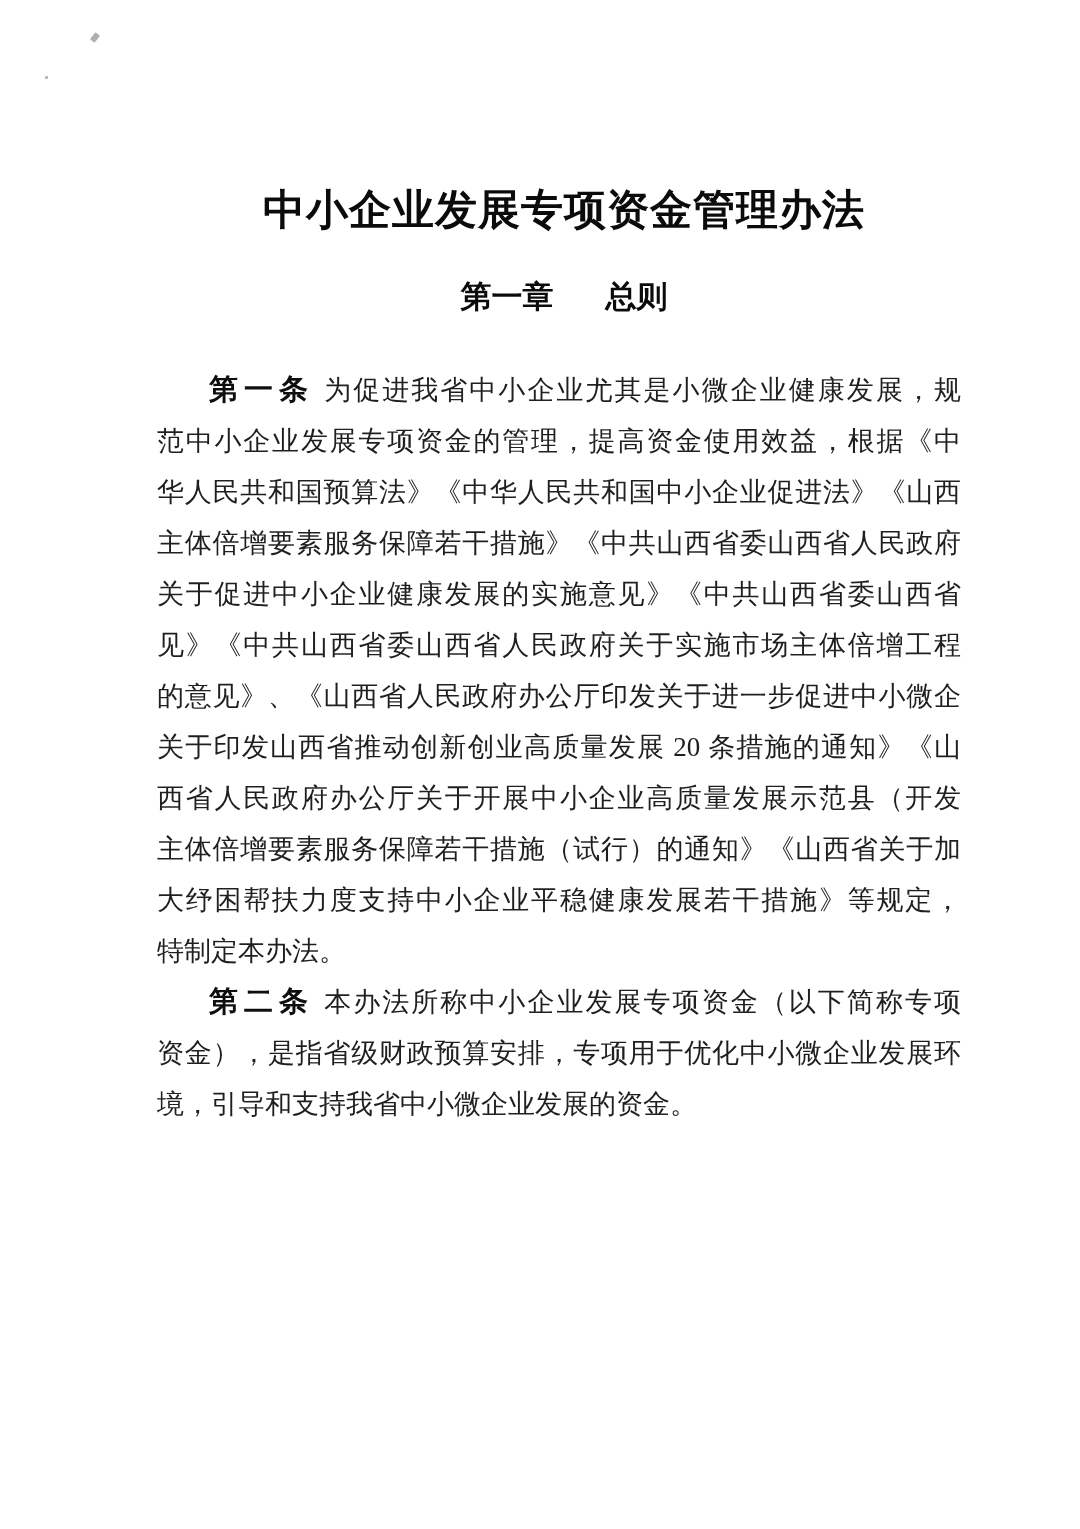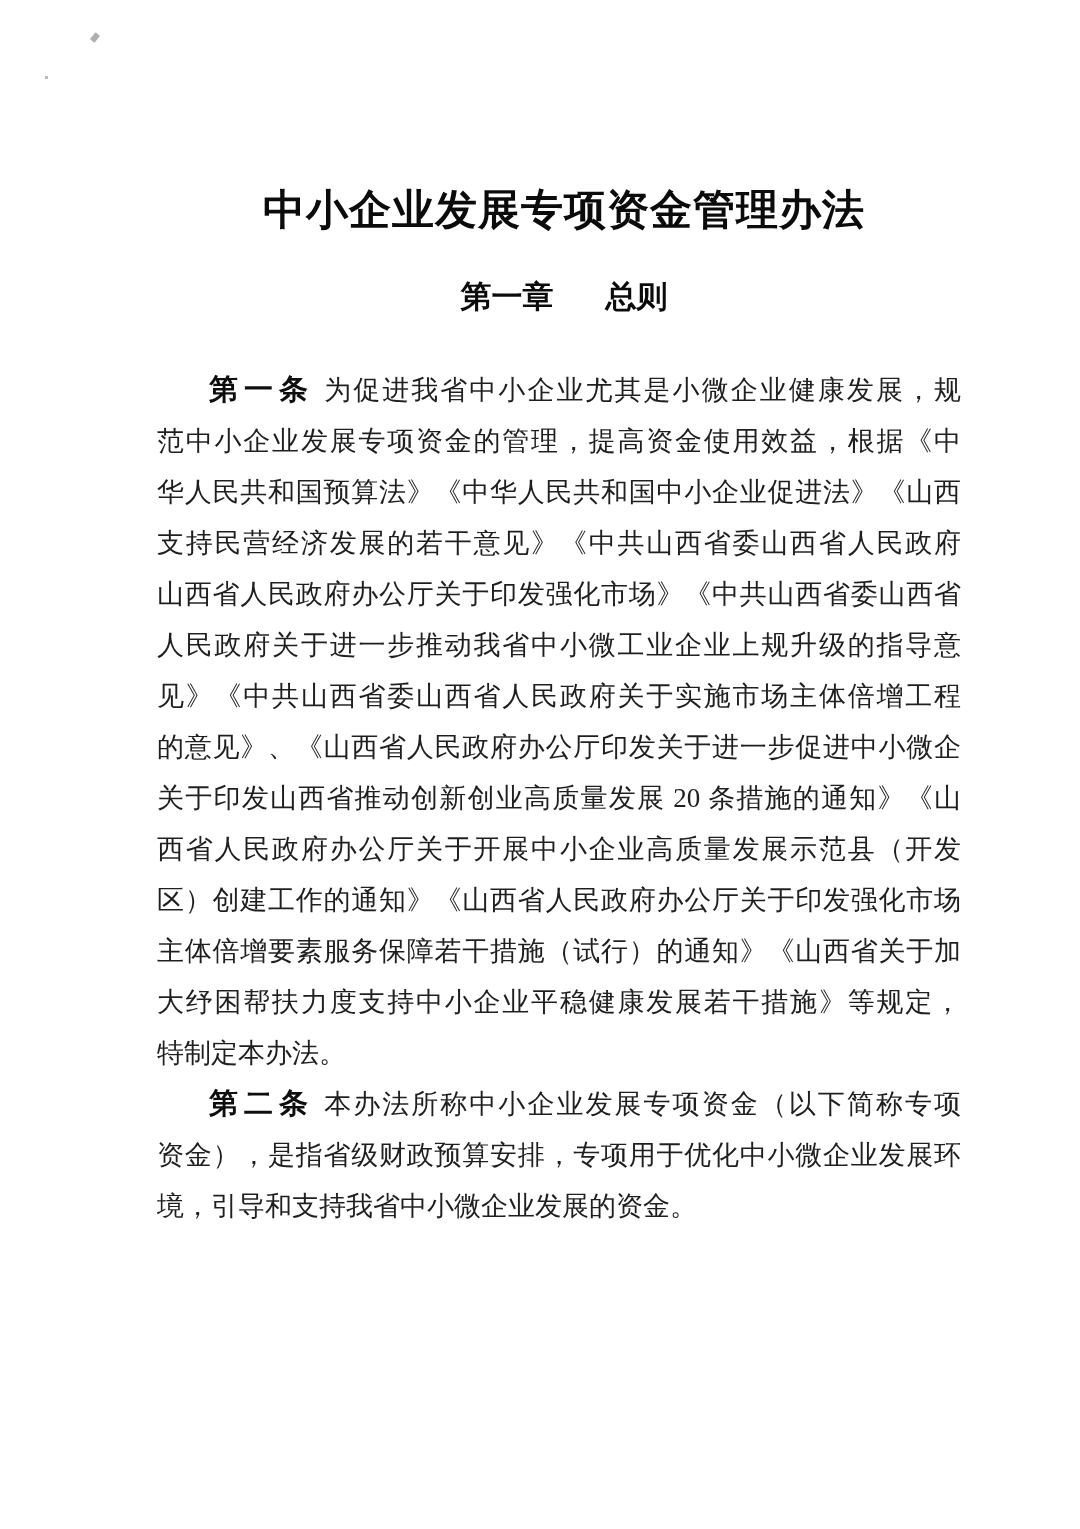--- a/index.html
+++ b/index.html
@@ -80,28 +80,26 @@
   <span class="speck speck2"></span>
 
   <h1 class="title">中小企业发展专项资金管理办法</h1>
 
   <div class="chapter"><span>第一章</span><span class="gap"></span><span>总则</span></div>
 
   <div class="body-text">
     <div class="line indent"><span class="art">第一条</span><span>为促进我省中小企业尤其是小微企业健康发展，规</span></div>
     <div class="line">范中小企业发展专项资金的管理，提高资金使用效益，根据《中</div>
     <div class="line">华人民共和国预算法》《中华人民共和国中小企业促进法》《山西</div>
-    <div class="line">支持民营经济发展的若干意见》《中共山西省委山西省人民政府</div>
-    <div class="line">山西省人民政府办公厅关于印发强化市场》《中共山西省委山西省</div>
-    <div class="line">人民政府关于进一步推动我省中小微工业企业上规升级的指导意</div>
+    <div class="line">主体倍增要素服务保障若干措施》《中共山西省委山西省人民政府</div>
+    <div class="line">关于促进中小企业健康发展的实施意见》《中共山西省委山西省</div>
     <div class="line">见》《中共山西省委山西省人民政府关于实施市场主体倍增工程</div>
     <div class="line">的意见》、《山西省人民政府办公厅印发关于进一步促进中小微企</div>
     <div class="line">关于印发山西省推动创新创业高质量发展 20 条措施的通知》《山</div>
     <div class="line">西省人民政府办公厅关于开展中小企业高质量发展示范县（开发</div>
-    <div class="line">区）创建工作的通知》《山西省人民政府办公厅关于印发强化市场</div>
     <div class="line">主体倍增要素服务保障若干措施（试行）的通知》《山西省关于加</div>
     <div class="line">大纾困帮扶力度支持中小企业平稳健康发展若干措施》等规定，</div>
     <div class="line last">特制定本办法。</div>
     <div class="line indent"><span class="art">第二条</span><span>本办法所称中小企业发展专项资金（以下简称专项</span></div>
     <div class="line">资金），是指省级财政预算安排，专项用于优化中小微企业发展环</div>
     <div class="line last">境，引导和支持我省中小微企业发展的资金。</div>
   </div>
 
   <div class="pagenum">- 3 -</div>
 </div>

